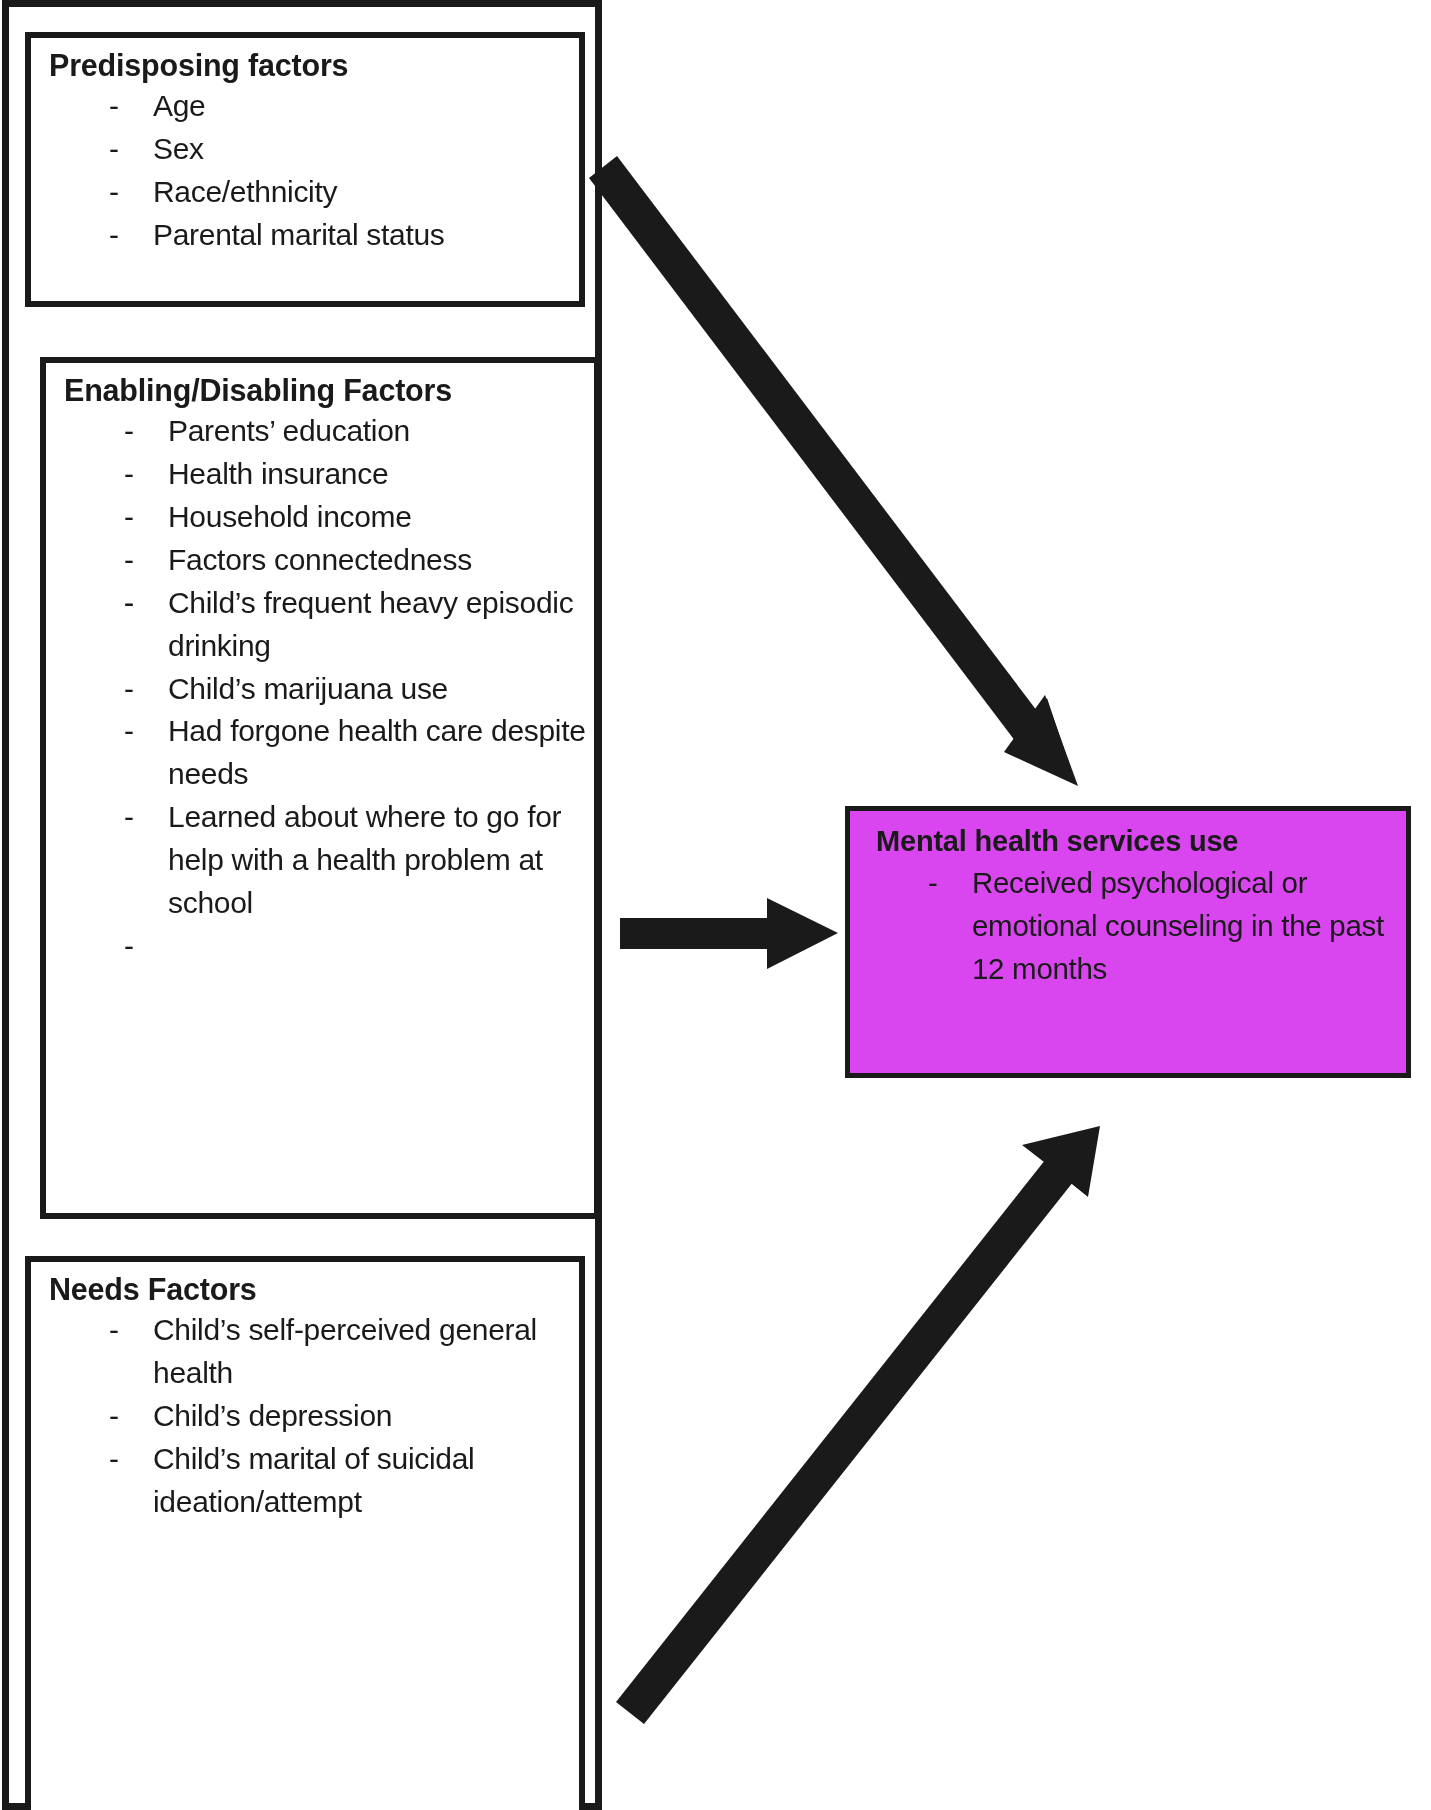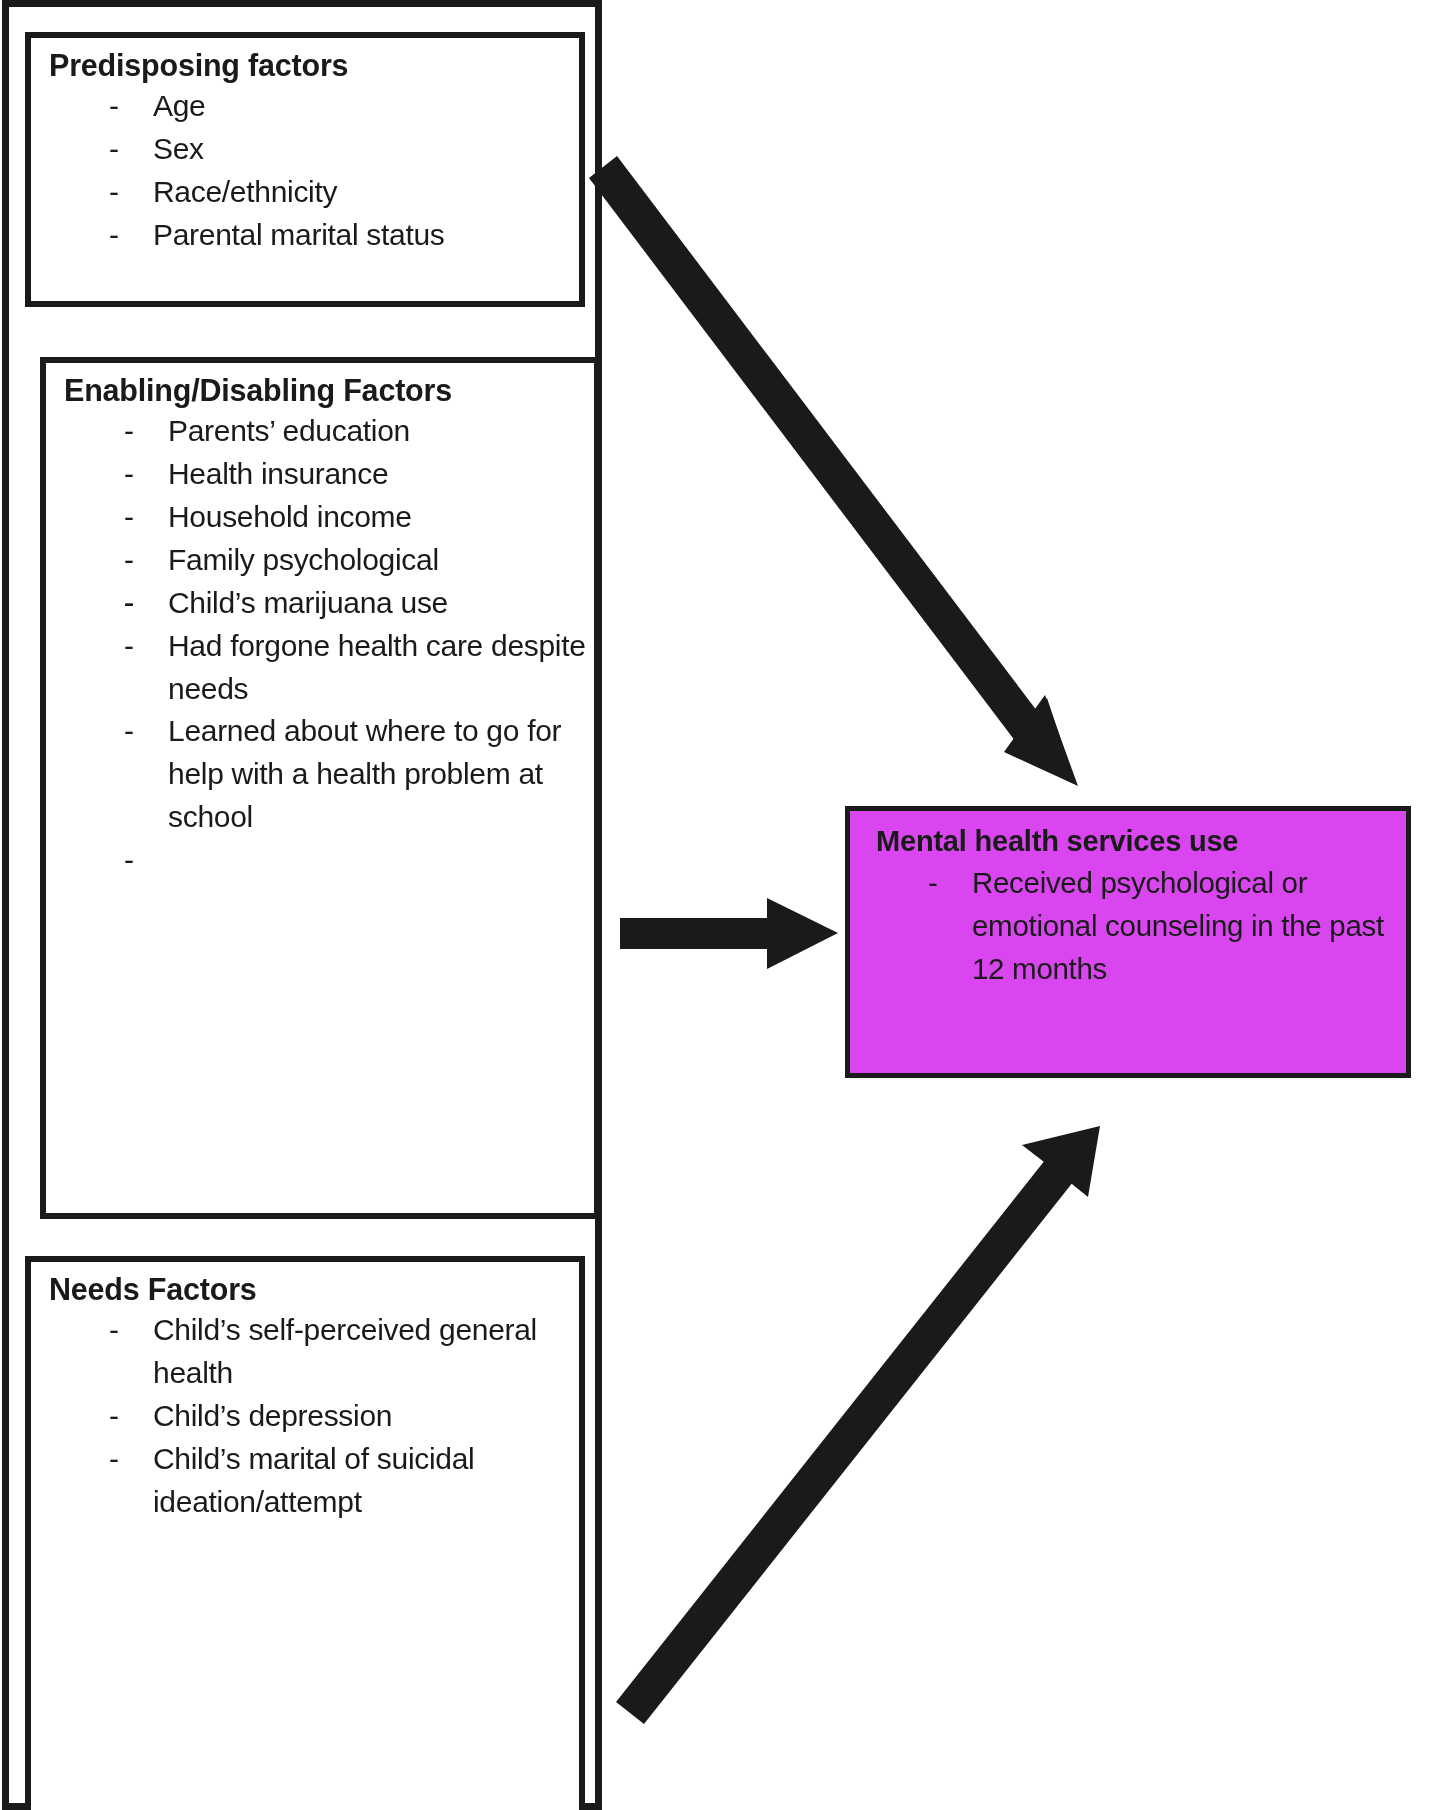--- a/index.html
+++ b/index.html
@@ -66,23 +66,23 @@
         <li><span class="dash">-</span><span>Parental marital status</span></li>
       </ul>
   </div>
 
   <div class="factor-box" id="box-enabling">
     <div class="box-title">Enabling/Disabling Factors</div>
     <ul class="items" id="list-enabling">
         <li><span class="dash">-</span><span>Parents’ education</span></li>
         <li><span class="dash">-</span><span>Health insurance</span></li>
         <li><span class="dash">-</span><span>Household income</span></li>
-        <li><span class="dash">-</span><span>Family psychological</span></li>
+        <li><span class="dash">-</span><span>Factors connectedness</span></li>
         <li><span class="dash">-</span></li>
-        <li><span class="dash">-</span></li>
+        <li><span class="dash">-</span><span>Child’s frequent heavy episodic drinking</span></li>
         <li><span class="dash">-</span><span>Child’s marijuana use</span></li>
         <li><span class="dash">-</span><span>Had forgone health care despite needs</span></li>
         <li><span class="dash">-</span><span>Learned about where to go for help with a health problem at school</span></li>
         <li><span class="dash">-</span></li>
       </ul>
   </div>
 
   <div class="factor-box" id="box-needs">
     <div class="box-title">Needs Factors</div>
     <ul class="items" id="list-needs">

